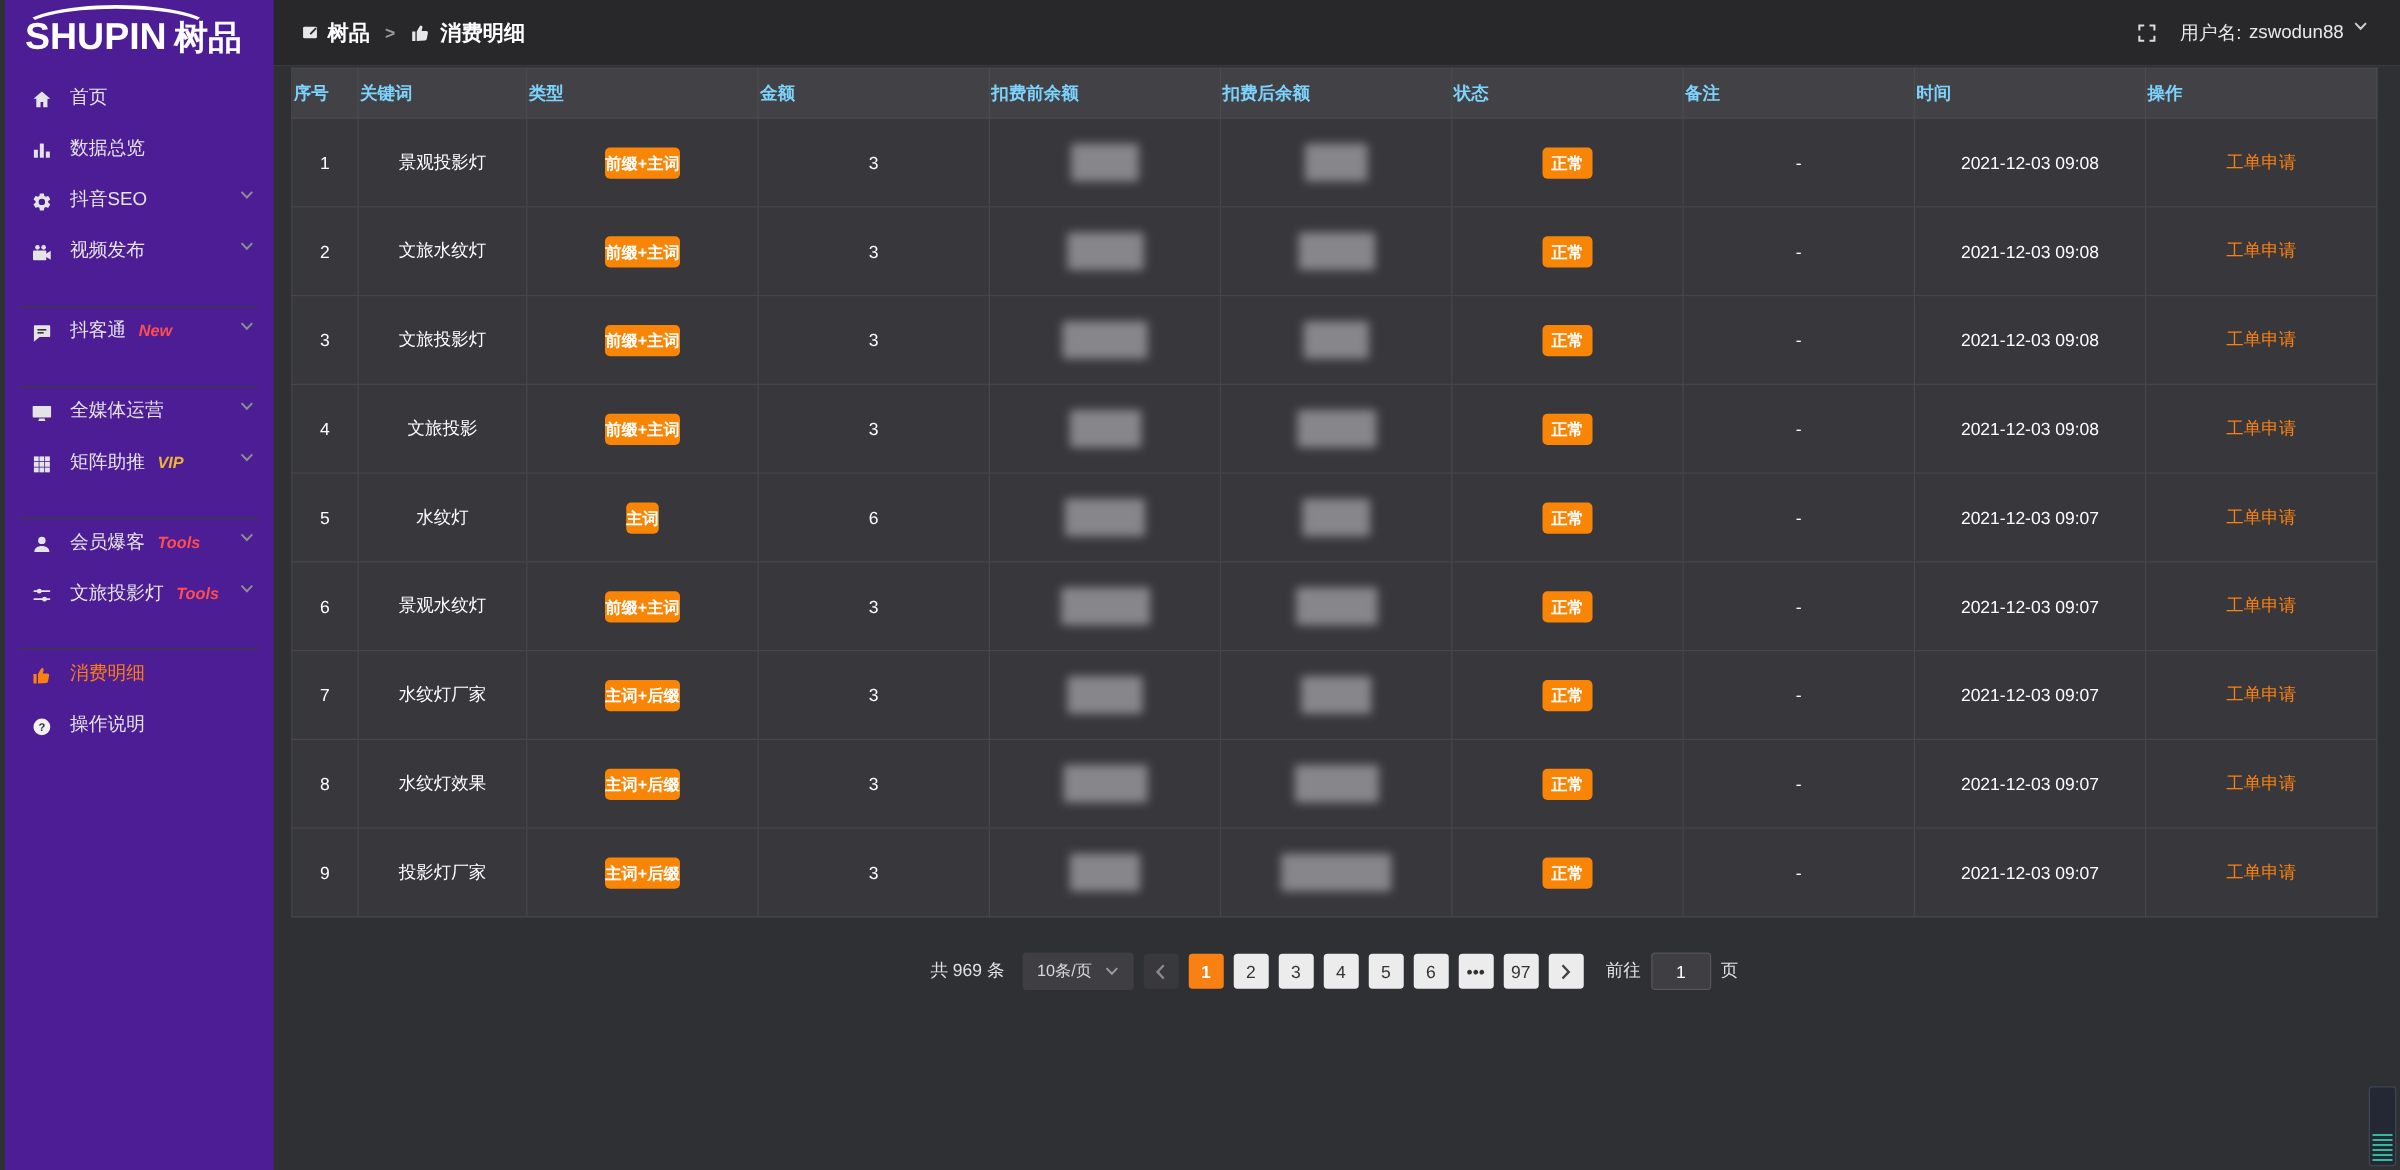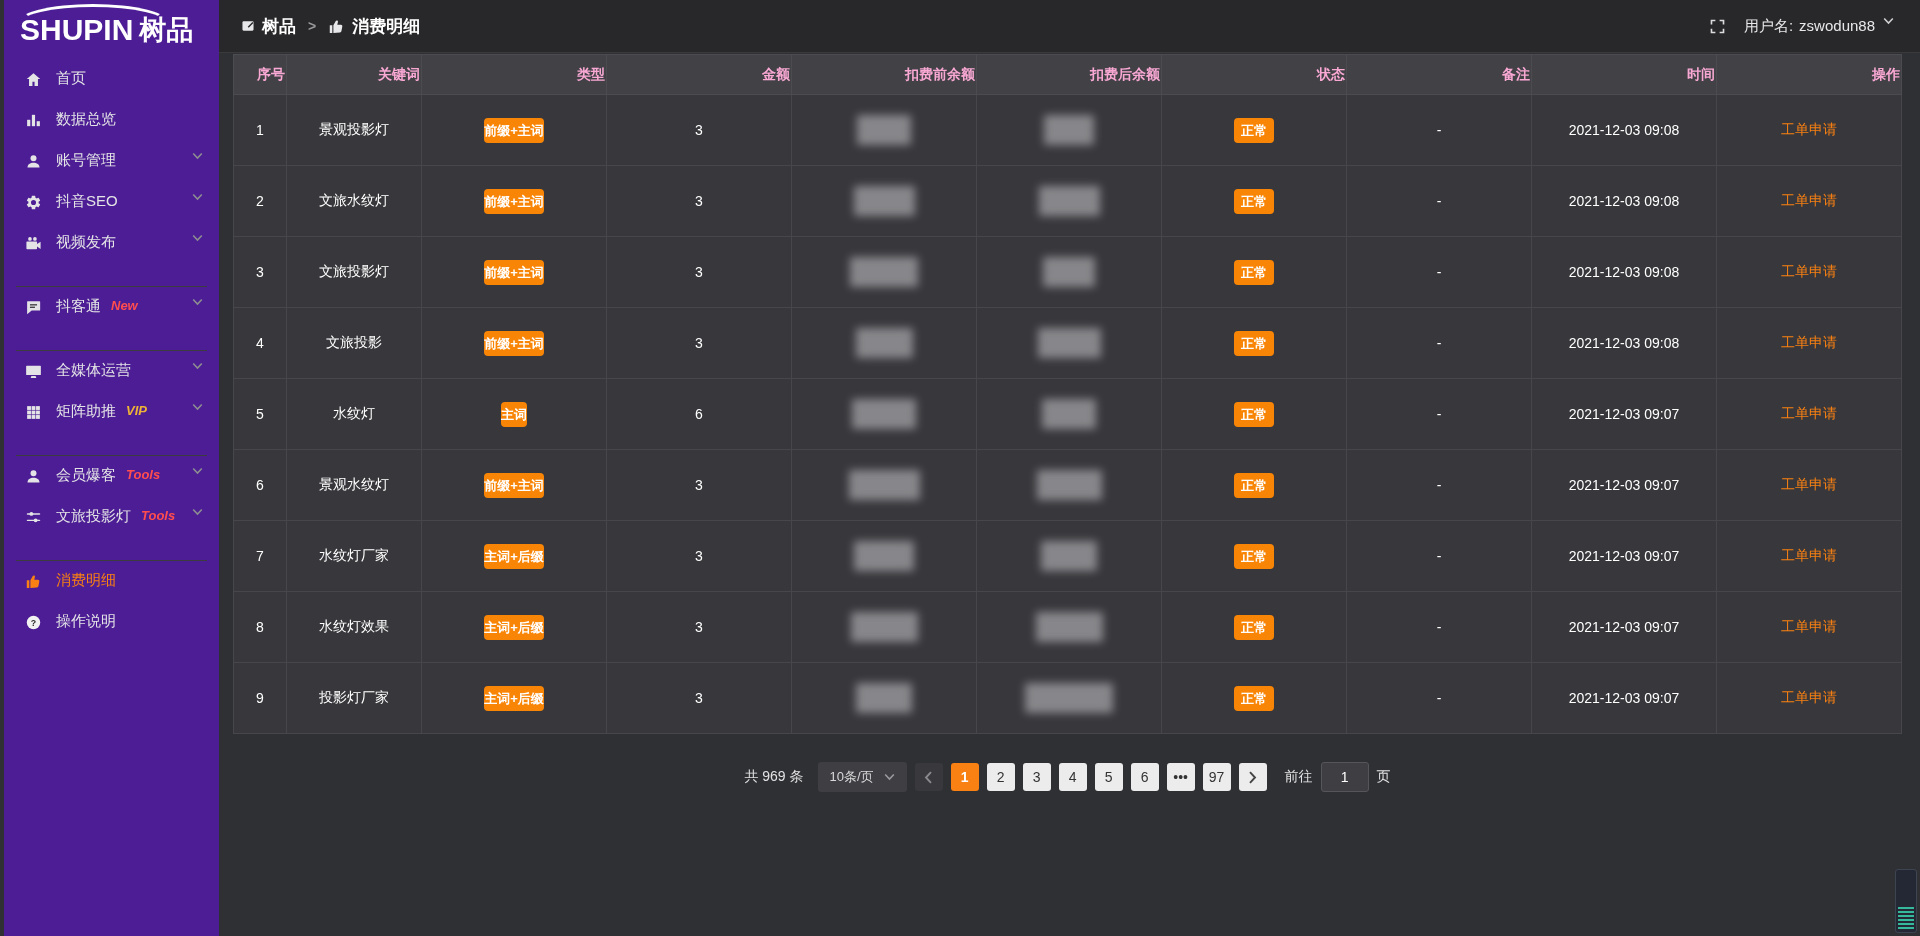--- a/index.html
+++ b/index.html
@@ -32,21 +32,21 @@
   .user-chip{display:flex;align-items:flex-start;gap:6px;font-size:15px;cursor:pointer;}
   .user-caret{display:flex;color:#cfcfd2;margin-left:2px;}
 
   
   .main{position:absolute;left:215px;top:54px;right:0;bottom:0;background:#2f3033;}
   .balance{padding:24px 18px 16px;font-size:15px;color:#fff;}
   .balance-label{font-weight:bold;}
   .balance-value{font-weight:bold;font-size:16px;margin-left:6px;}
 
   table.data-table{border-collapse:collapse;table-layout:fixed;width:1669px;margin:0 18px;}
-  .data-table th{background:#414146;border:1px solid #4b4b50;height:37px;color:#f9a8d4;font-size:14px;font-weight:bold;text-align:right;}
+  .data-table th{background:#414146;border:1px solid #4b4b50;height:37px;color:#7dd3fc;font-size:14px;font-weight:bold;text-align:left;}
   .data-table td{background:#38383c;border:1px solid #47474b;height:68px;color:#fff;font-size:14px;text-align:center;vertical-align:middle;}
   .col-0{width:50px;} .col-1{width:132px;}
   .type-badge{display:inline-block;background:#f98506;color:#fff;font-size:13px;font-weight:bold;padding:6px 0;border-radius:4px;line-height:1;}
   .status-badge{display:inline-block;background:#f98506;color:#fff;font-size:13px;font-weight:bold;padding:6px 7px;border-radius:4px;line-height:1;}
   .blur-block{height:30px;background:#9b9b9f;border-radius:2px;margin:0 auto;filter:blur(4px);opacity:.8;}
   .action-link{color:#f98012;font-size:14px;cursor:pointer;text-decoration:none;}
 
   
   .pagination{display:flex;align-items:center;justify-content:center;gap:8px;margin-top:28px;color:#d8d8da;font-size:14px;}
   .pg-total{margin-right:6px;color:#e2e2e4;}
@@ -89,34 +89,20 @@
         </div>
         <div class="menu-item">
           <span class="mi-icon">
             <svg width="17" height="17" viewBox="0 0 24 24" fill="currentColor">
               <rect x="3" y="11" width="4.5" height="9"></rect>
               <rect x="9.7" y="4" width="4.5" height="16"></rect>
               <rect x="16.5" y="13" width="4.5" height="7"></rect>
             </svg>
           </span>
           <span class="mi-label">数据总览</span>
-        </div>
-        <div class="menu-item">
-          <span class="mi-icon">
-            <svg width="17" height="17" viewBox="0 0 24 24" fill="currentColor">
-              <circle cx="12" cy="7.5" r="4.2"></circle>
-              <path d="M3.5 20.5c0-4.4 3.9-6.7 8.5-6.7s8.5 2.3 8.5 6.7z"></path>
-            </svg>
-          </span>
-          <span class="mi-label">账号管理</span>
-          <span class="mi-chevron">
-            <svg width="11" height="8" viewBox="0 0 11 8" fill="none" stroke="currentColor" stroke-width="1.6">
-              <polyline points="1.2,1.5 5.5,6 9.8,1.5"></polyline>
-            </svg>
-          </span>
         </div>
         <div class="menu-item">
           <span class="mi-icon">
             <svg width="17" height="17" viewBox="0 0 24 24" fill="currentColor">
               <path d="M19.14 12.94c.04-.3.06-.61.06-.94 0-.32-.02-.64-.07-.94l2.03-1.58a.49.49 0 0 0 .12-.61l-1.92-3.32a.49.49 0 0 0-.59-.22l-2.39.96c-.5-.38-1.03-.7-1.62-.94l-.36-2.54a.48.48 0 0 0-.48-.41h-3.84c-.24 0-.43.17-.47.41l-.36 2.54c-.59.24-1.13.57-1.62.94l-2.39-.96a.49.49 0 0 0-.59.22L2.74 8.87c-.12.21-.08.47.12.61l2.03 1.58c-.05.3-.09.63-.09.94s.02.64.07.94l-2.03 1.58a.49.49 0 0 0-.12.61l1.92 3.32c.12.22.37.29.59.22l2.39-.96c.5.38 1.03.7 1.62.94l.36 2.54c.05.24.24.41.48.41h3.84c.24 0 .44-.17.47-.41l.36-2.54c.59-.24 1.13-.56 1.62-.94l2.39.96c.22.08.47 0 .59-.22l1.92-3.32c.12-.22.07-.47-.12-.61zM12 15.6A3.6 3.6 0 1 1 12 8.4a3.6 3.6 0 0 1 0 7.2z"></path>
             </svg>
           </span>
           <span class="mi-label">抖音SEO</span>
           <span class="mi-chevron">
             <svg width="11" height="8" viewBox="0 0 11 8" fill="none" stroke="currentColor" stroke-width="1.6">

